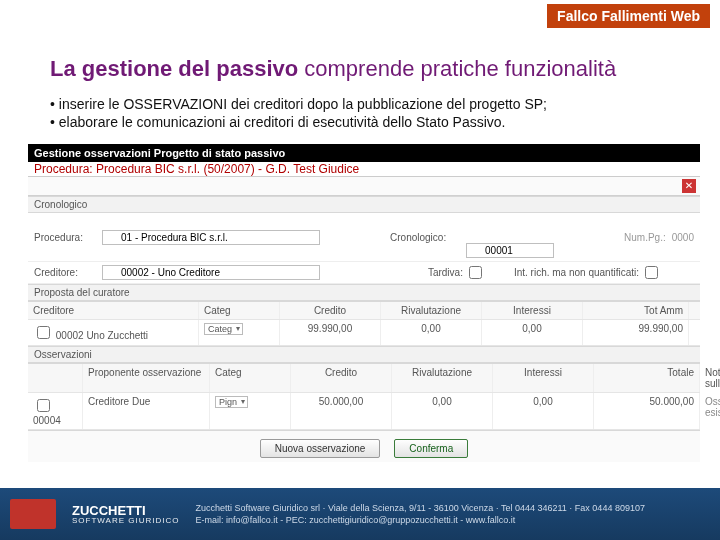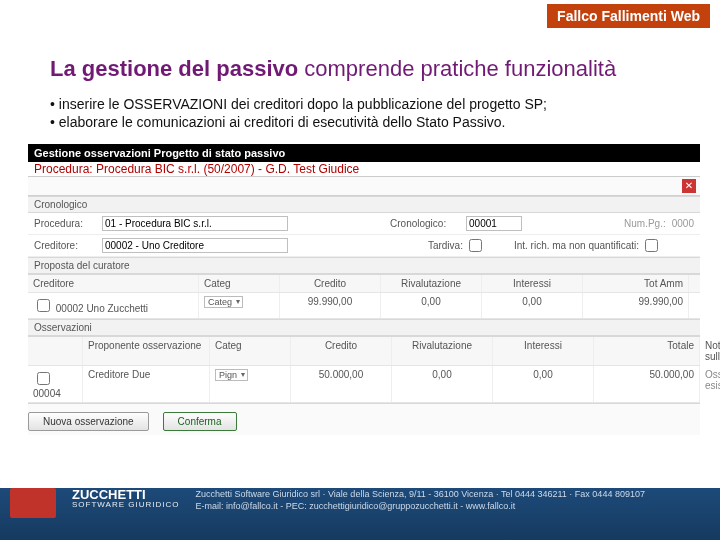--- a/index.html
+++ b/index.html
@@ -13,38 +13,38 @@
 .bullets li{margin:2px 0}
 .bullets li::before{content:"• ";}
 .screenshot{margin:4px -10px 0 -22px;font-size:10px;color:#444}
 .oranbar{background:#000000;color:#fff;font-weight:bold;padding:3px 6px;font-size:11px}
 .redline{color:#b00000;font-size:12px;padding:0 6px;border-bottom:1px solid #ccc}
 .closebar{height:18px;border-bottom:1px solid #d0d0d0;position:relative;background:#fafafa}
 .closebar .x{position:absolute;right:4px;top:2px;width:14px;height:14px;background:#c33;color:#fff;font-size:10px;line-height:14px;text-align:center}
 .section-hdr{background:#f2f2f2;border-top:1px solid #d8d8d8;border-bottom:1px solid #d8d8d8;padding:2px 6px;font-size:10px;color:#555}
 .formline{display:flex;align-items:center;padding:3px 6px;gap:6px;font-size:10px;color:#555;border-bottom:1px solid #eee;background:#fff}
 .formline .lbl{min-width:62px}
-.formline input[type=text]{font-size:10px;padding:1px 2px;border:1px solid #bfbfbf;background:#fff}
+.formline input[type=text]{font-size:10px;padding:1px 18px;border:1px solid #bfbfbf;background:#fff}
 .formline input[type=checkbox]{margin:0}
 .grid{border-top:1px solid #d8d8d8}
 .gridhdr,.gridrow{display:flex;font-size:10px;color:#555;border-bottom:1px solid #e5e5e5}
 .gridhdr{background:#f7f7f7}
 .gridhdr>div,.gridrow>div{padding:3px 5px;border-right:1px solid #eee}
 .c-cred{flex:0 0 160px}
 .c-cat{flex:0 0 70px}
 .c-num{flex:0 0 90px;text-align:center}
 .c-tot{flex:0 0 95px;text-align:right}
 .c-note{flex:1}
 .c-chk{flex:0 0 44px}
 .gridrow .sel{display:inline-block;border:1px solid #bbb;font-size:9px;padding:0 10px 0 3px;background:#fff;position:relative}
 .gridrow .sel::after{content:"▾";position:absolute;right:2px;top:0;font-size:8px;color:#666}
-.btnrow{display:flex;justify-content:flex-start;gap:14px;padding:8px 0 4px 0;border-top:1px solid #d8d8d8;background:#fafafa}
+.btnrow{display:flex;justify-content:center;gap:14px;padding:8px 0 4px 0;border-top:1px solid #d8d8d8;background:#fafafa}
 .btn{border:1px solid #9a9a9a;background:linear-gradient(#fefefe,#e3e3e3);font-size:10px;color:#333;padding:3px 14px;border-radius:2px}
 .btn.primary{border-color:#3a7b3a;color:#17611c}
-.footer{position:absolute;left:0;right:0;bottom:0;height:52px;background:linear-gradient(#1d4a7a,#163a60);display:flex;align-items:flex-start;padding:0 10px;gap:16px}
+.footer{position:absolute;left:0;right:0;bottom:0;height:52px;background:linear-gradient(#1d4a7a,#163a60);display:flex;align-items:center;padding:0 10px;gap:16px}
 .flogo{width:46px;height:30px;background:#c0332b;border-radius:2px}
 .zlogo{color:#fff;font-weight:bold;font-size:13px;line-height:1}
 .zlogo .sub{display:block;font-size:8px;font-weight:normal;letter-spacing:1px;opacity:.9}
 .finfo{color:#cdd9e8;font-size:9px;line-height:1.35}
 </style>
 </head>
 <body>
 
 <div class="topband">Fallco Fallimenti Web</div>
 <div class="clear"></div>
@@ -65,21 +65,21 @@
     <div class="closebar">
       <div class="x">✕</div>
     </div>
 
     <div class="section-hdr">Cronologico</div>
     <div class="formline">
       <span class="lbl">Procedura:</span>
       <input type="text" style="width: 180px;" value="01 - Procedura BIC s.r.l.">
       <span style="flex:1"></span>
       <span class="lbl" style="min-width:70px">Cronologico:</span>
-      <input type="text" style="width: 50px;" value="00001">
+      <input type="text" style="width: 50px; margin-top: 27px;" value="00001">
       <span style="flex:1"></span>
       <span style="color:#999">Num.Pg.:</span>
       <span style="color:#999">0000</span>
     </div>
     <div class="formline">
       <span class="lbl">Creditore:</span>
       <input type="text" style="width: 180px;" value="00002 - Uno Creditore">
       <span style="flex:1"></span>
       <span>Tardiva:</span>
       <input type="checkbox" style="">

